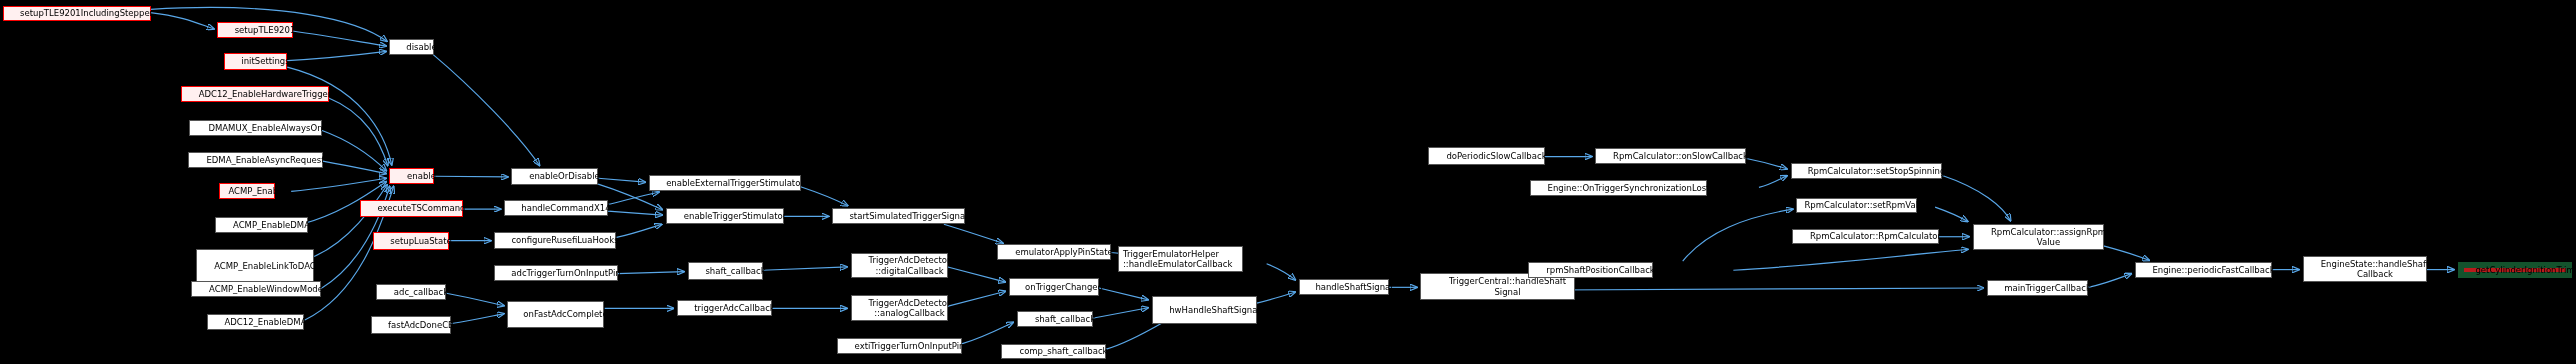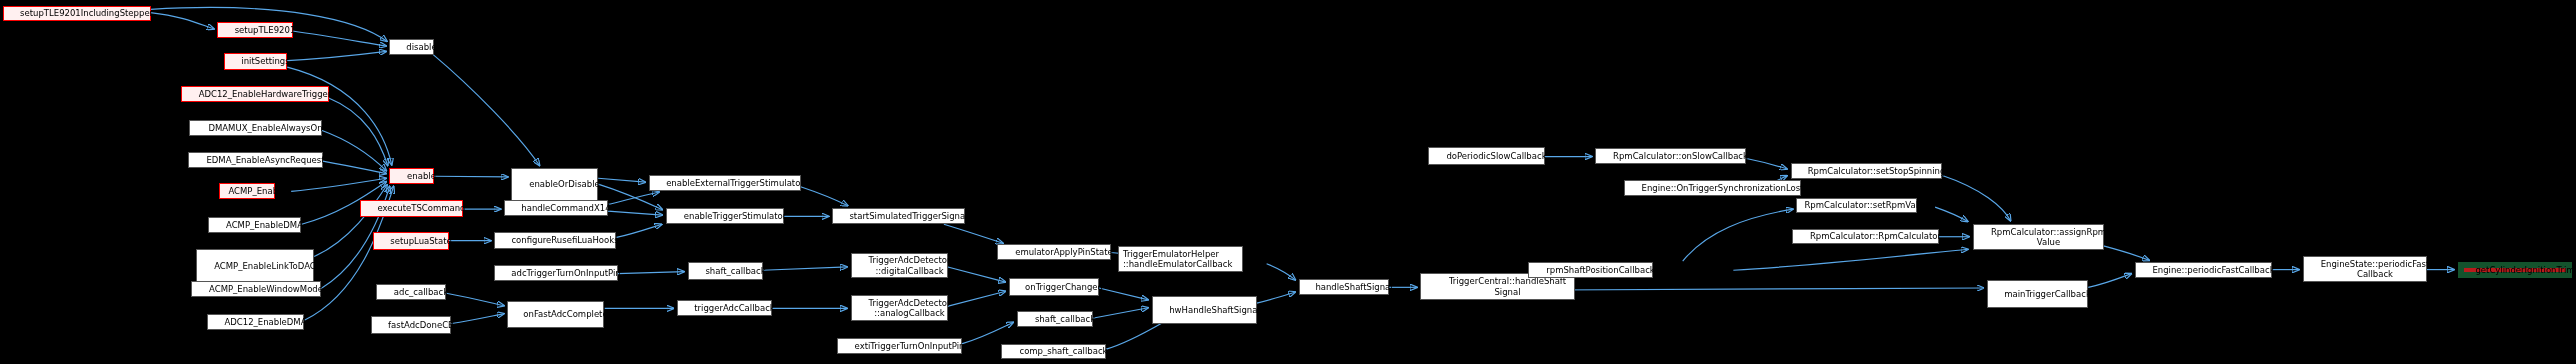--- a/index.html
+++ b/index.html
@@ -99,21 +99,21 @@
     </div>
 <div class="node" style="left:189px;top:120px;width:133px;height:16px">
       <span class="ln">DMAMUX_EnableAlwaysOn</span>
     </div>
 <div class="node" style="left:188px;top:152px;width:135px;height:16px">
       <span class="ln">EDMA_EnableAsyncRequest</span>
     </div>
 <div class="node red" style="left:219px;top:183px;width:56px;height:16.4px">
       <span class="ln">ACMP_Enable</span>
     </div>
-<div class="node" style="left:208px;top:217px;width:93px;height:16px">
+<div class="node" style="left:215px;top:217px;width:93px;height:16px">
       <span class="ln">ACMP_EnableDMA</span>
     </div>
 <div class="node" style="left:196px;top:249px;width:118px;height:34px">
       <span class="ln">ACMP_EnableLinkToDAC</span>
     </div>
 <div class="node" style="left:191px;top:281px;width:130px;height:16.4px">
       <span class="ln">ACMP_EnableWindowMode</span>
     </div>
 <div class="node" style="left:207px;top:314px;width:97px;height:16.4px">
       <span class="ln">ADC12_EnableDMA</span>
@@ -129,21 +129,21 @@
     </div>
 <div class="node red" style="left:373px;top:232px;width:76px;height:18px">
       <span class="ln">setupLuaState</span>
     </div>
 <div class="node" style="left:376px;top:284px;width:70px;height:16.4px">
       <span class="ln">adc_callback</span>
     </div>
 <div class="node" style="left:371px;top:316px;width:80px;height:18px">
       <span class="ln">fastAdcDoneCB</span>
     </div>
-<div class="node" style="left:511px;top:168px;width:87px;height:33px">
+<div class="node" style="left:511px;top:168px;width:87px;height:17px">
       <span class="ln">enableOrDisable</span>
     </div>
 <div class="node" style="left:504px;top:200px;width:104px;height:16.4px">
       <span class="ln">handleCommandX14</span>
     </div>
 <div class="node" style="left:494px;top:232px;width:122px;height:17px">
       <span class="ln">configureRusefiLuaHooks</span>
     </div>
 <div class="node" style="left:494px;top:265px;width:124px;height:16.4px">
       <span class="ln">adcTriggerTurnOnInputPin</span>
@@ -202,47 +202,47 @@
 <div class="node" style="left:1420px;top:273px;width:155px;height:27px">
       <span class="ln">TriggerCentral::handleShaft</span>
       <span class="ln">Signal</span>
     </div>
 <div class="node" style="left:1428px;top:147px;width:117px;height:18px">
       <span class="ln">doPeriodicSlowCallback</span>
     </div>
 <div class="node" style="left:1595px;top:148px;width:151px;height:16.4px">
       <span class="ln">RpmCalculator::onSlowCallback</span>
     </div>
-<div class="node" style="left:1624px;top:180px;width:177px;height:16.4px">
+<div class="node" style="left:1530px;top:180px;width:177px;height:16.4px">
       <span class="ln">Engine::OnTriggerSynchronizationLost</span>
     </div>
 <div class="node" style="left:1791px;top:163px;width:151px;height:16.4px">
       <span class="ln">RpmCalculator::setStopSpinning</span>
     </div>
 <div class="node" style="left:1796px;top:198px;width:121px;height:14.5px">
       <span class="ln">RpmCalculator::setRpmValue</span>
     </div>
 <div class="node" style="left:1792px;top:229px;width:147px;height:14.5px">
       <span class="ln">RpmCalculator::RpmCalculator</span>
     </div>
 <div class="node" style="left:1528px;top:262px;width:125px;height:16px">
       <span class="ln">rpmShaftPositionCallback</span>
     </div>
 <div class="node" style="left:1973px;top:224px;width:131px;height:26px">
       <span class="ln">RpmCalculator::assignRpm</span>
       <span class="ln">Value</span>
     </div>
-<div class="node" style="left:1987px;top:280px;width:101px;height:28px">
+<div class="node" style="left:1987px;top:280px;width:101px;height:16px">
       <span class="ln">mainTriggerCallback</span>
     </div>
 <div class="node" style="left:2135px;top:262px;width:137px;height:16px">
       <span class="ln">Engine::periodicFastCallback</span>
     </div>
 <div class="node" style="left:2303px;top:256px;width:124px;height:26px">
-      <span class="ln">EngineState::periodicFast</span>
+      <span class="ln">EngineState::handleShaft</span>
       <span class="ln">Callback</span>
     </div>
 <div class="node hl" style="left:2458px;top:262px;width:114px;height:16.4px">
       <span class="ln">getCylinderIgnitionTrim</span>
     </div>
 
 </div>
 
 
 </body></html>

